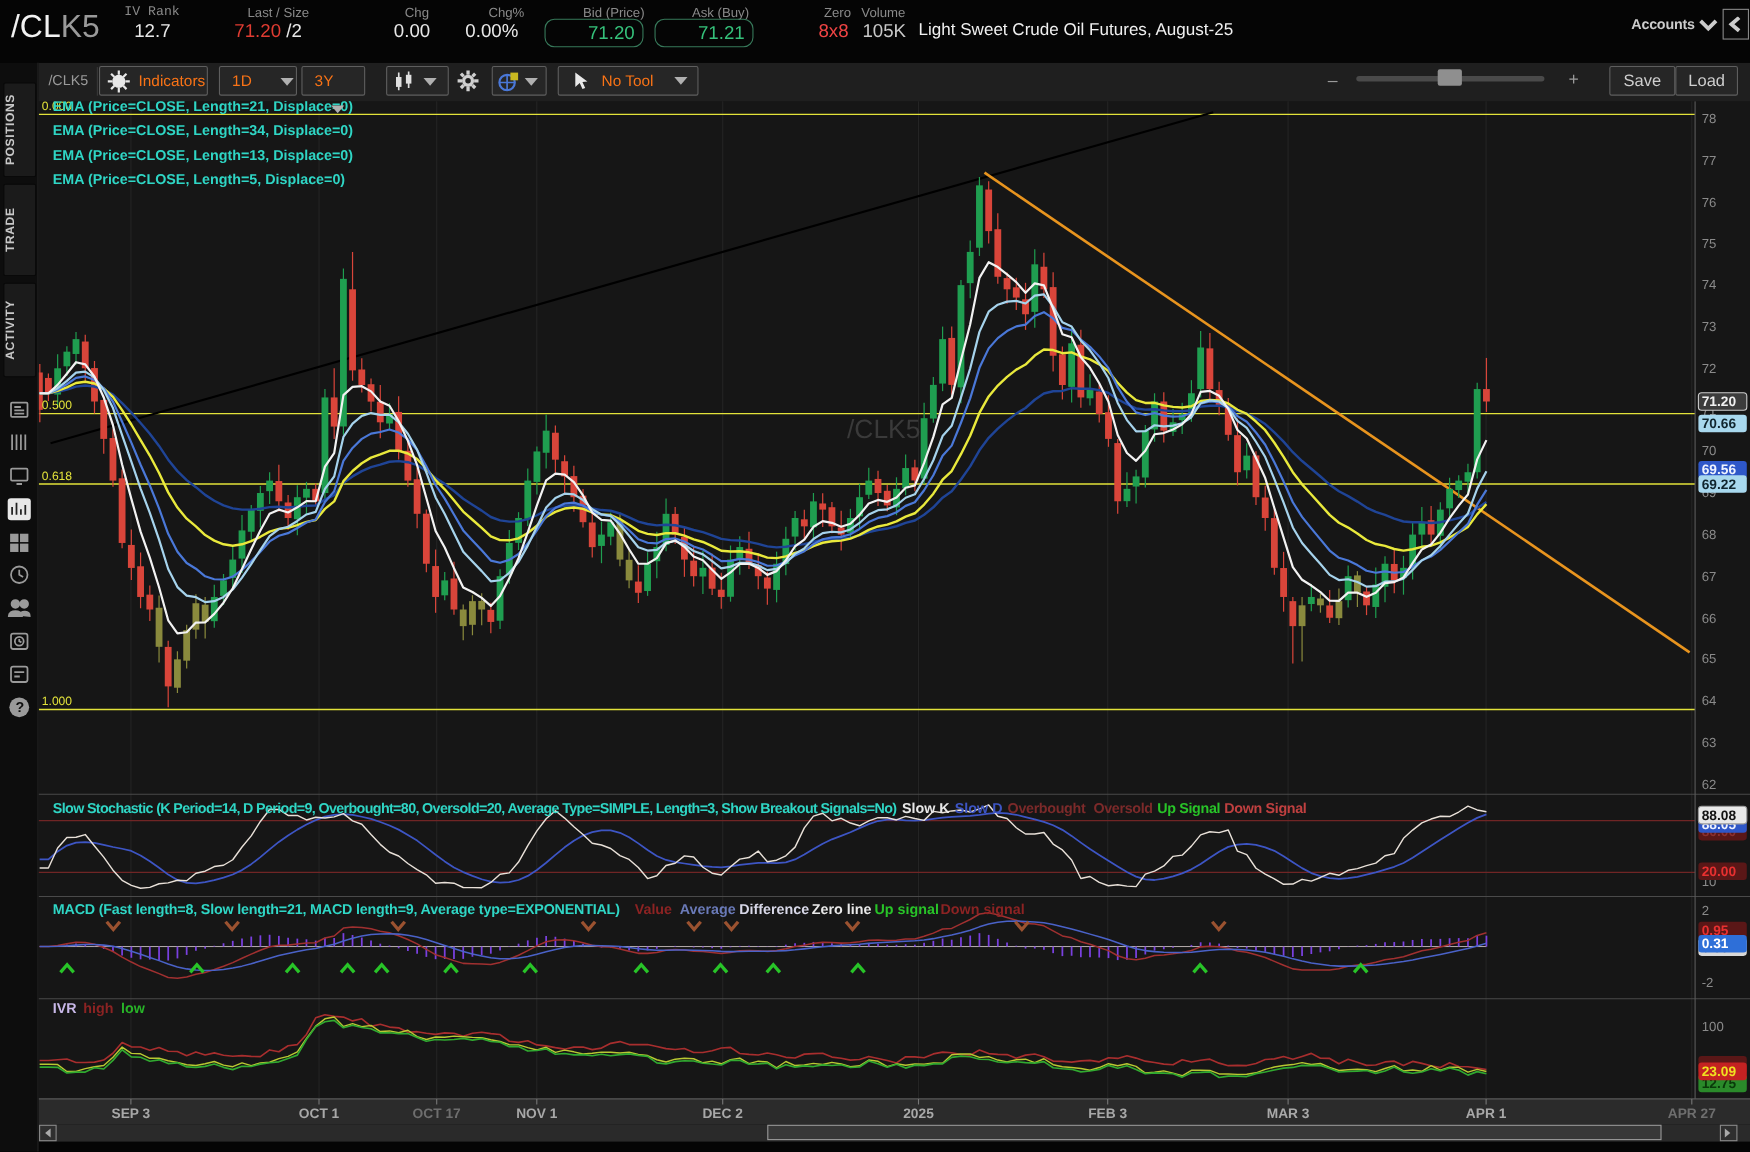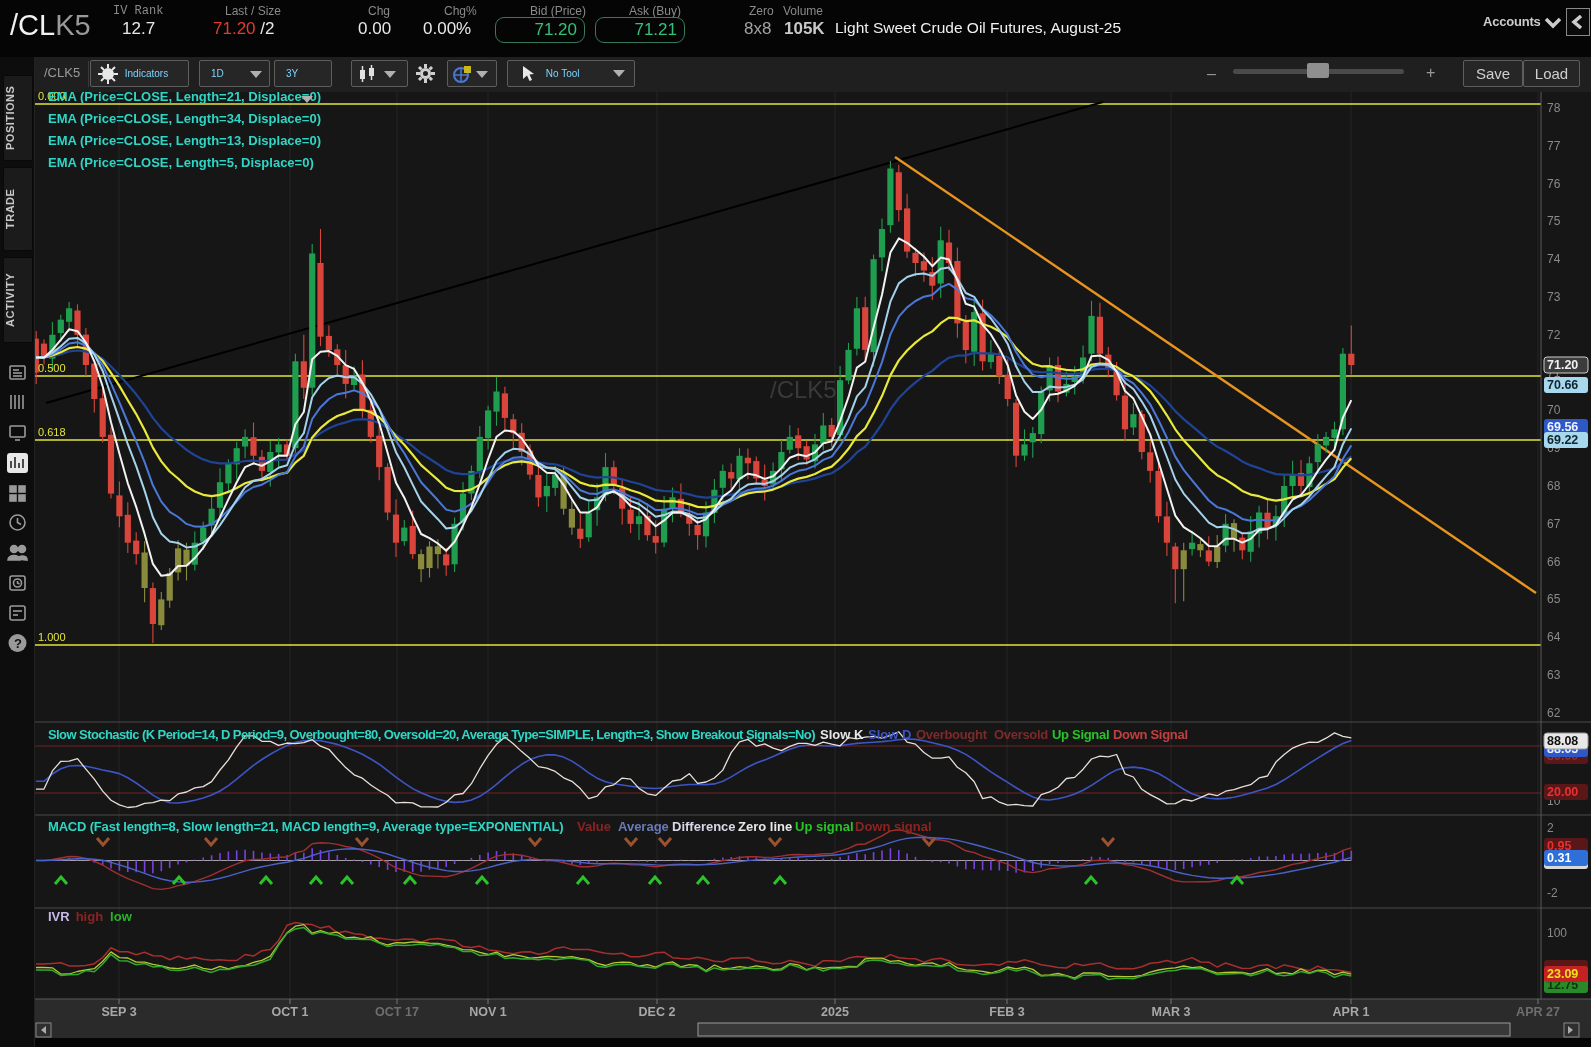--- a/index.html
+++ b/index.html
@@ -5,21 +5,21 @@
 body { width:1591px; height:1047px; background:#050505; font-family:"Liberation Sans", sans-serif; overflow:hidden; }
 #page { position:relative; width:1591px; height:1047px; background:#050505; }
 #chartsvg { position:absolute; left:0; top:0; z-index:1; }
 .abs { position:absolute; }
 
 #topbar { position:absolute; left:0; top:0; width:1591px; height:57px; background:#050505; z-index:5; }
 .tlab { position:absolute; top:4px; font-size:12px; color:#8a8a8a; }
 .tval { position:absolute; top:19px; font-size:17px; color:#e8e8e8; }
 
 #toolbar { position:absolute; left:35px; top:57px; width:1556px; height:35px; background:#1f1f1f; z-index:4; }
-.tbtn { position:absolute; top:3px; height:27px; background:#262626; border:1px solid #5e5e5e; border-radius:2px; color:#7dd3fc; font-size:10px; line-height:25px; }
+.tbtn { position:absolute; top:3px; height:27px; background:#262626; border:1px solid #5e5e5e; border-radius:2px; color:#f97316; font-size:14px; line-height:25px; }
 .chev { display:inline-block; width:0; height:0; border-left:6px solid transparent; border-right:6px solid transparent; border-top:7px solid #b0b0b0; vertical-align:middle; }
 
 #sidebar { position:absolute; left:0; top:57px; width:35px; height:990px; background:#0d0d0d; z-index:6; border-right:1px solid #222; }
 .vtab { position:absolute; left:3px; width:30px; background:#1b1b1b; border:1px solid #090909; border-radius:2px; color:#c8c8c8; font-size:11px; font-weight:bold; letter-spacing:0.5px; writing-mode:vertical-rl; transform:rotate(180deg); text-align:center; }
 </style></head>
 <body>
 <div id="page">
 <svg id="chartsvg" width="1591" height="1047" viewBox="0 0 1591 1047">
 <rect x="35" y="88" width="1556" height="911" fill="#161616"></rect>
 <rect x="35" y="999" width="1556" height="23" fill="#2b2b2b"></rect>
@@ -665,23 +665,23 @@
       <div class="tval" style="left:213px;"><span style="color:#e03c32;">71.20</span> /2</div>
   <div class="tlab" style="left:368px;">Chg</div>
       <div class="tval" style="left:358px;">0.00</div>
   <div class="tlab" style="left:444px;">Chg%</div>
       <div class="tval" style="left:423px;">0.00%</div>
   <div class="tlab" style="left:530px;">Bid (Price)</div>
   <div class="abs" style="left:495px;top:17px;width:90px;height:26px;border:1.5px solid #37795a;border-radius:9px;color:#35c07a;font-size:17px;line-height:23px;text-align:right;padding-right:7px;">71.20</div>
   <div class="tlab" style="left:629px;">Ask (Buy)</div>
   <div class="abs" style="left:595px;top:17px;width:90px;height:26px;border:1.5px solid #37795a;border-radius:9px;color:#35c07a;font-size:17px;line-height:23px;text-align:right;padding-right:7px;">71.21</div>
   <div class="tlab" style="left:749px;">Zero</div>
-      <div class="tval" style="left:744px;color:#a3a3a3;">8x8</div>
+      <div class="tval" style="left:744px;color:#ef4444;">8x8</div>
   <div class="tlab" style="left:783px;">Volume</div>
-      <div class="tval" style="left:784px;color:#c8c8c8;font-weight:bold;">105K</div>
+      <div class="tval" style="left:784px;color:#c8c8c8;">105K</div>
   <div class="abs" style="left:835px;top:19px;font-size:15.5px;color:#f0f0f0;">Light Sweet Crude Oil Futures, August-25</div>
   <div class="abs" style="left:1483px;top:14px;font-size:13px;font-weight:bold;color:#cccccc;letter-spacing:-0.2px;">Accounts</div>
   <svg class="abs" style="left:1544px;top:17px;" width="18" height="12">
         <path d="M 2 2 L 9 9 L 16 2" fill="none" stroke="#cccccc" stroke-width="3.5"></path>
       </svg>
   <div class="abs" style="left:1566px;top:8px;width:24px;height:28px;border:1.5px solid #888;background:#0a0a0a;"></div>
   <svg class="abs" style="left:1571px;top:15px;" width="14" height="14">
         <path d="M 10 1 L 3 7 L 10 13" fill="none" stroke="#cccccc" stroke-width="3.5"></path>
       </svg>
 </div>

